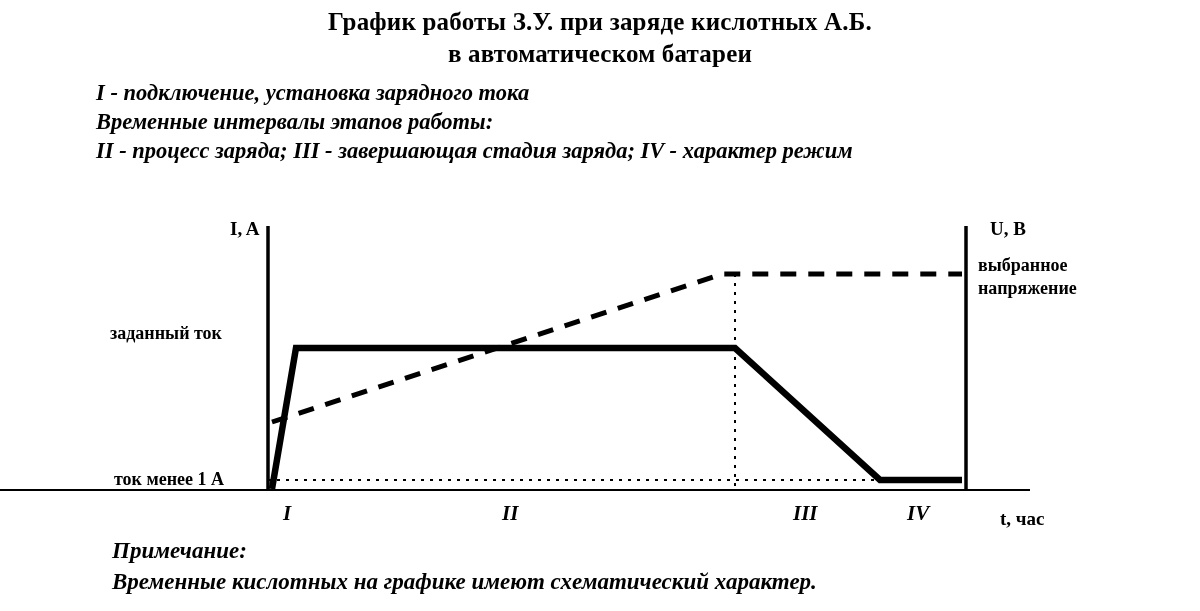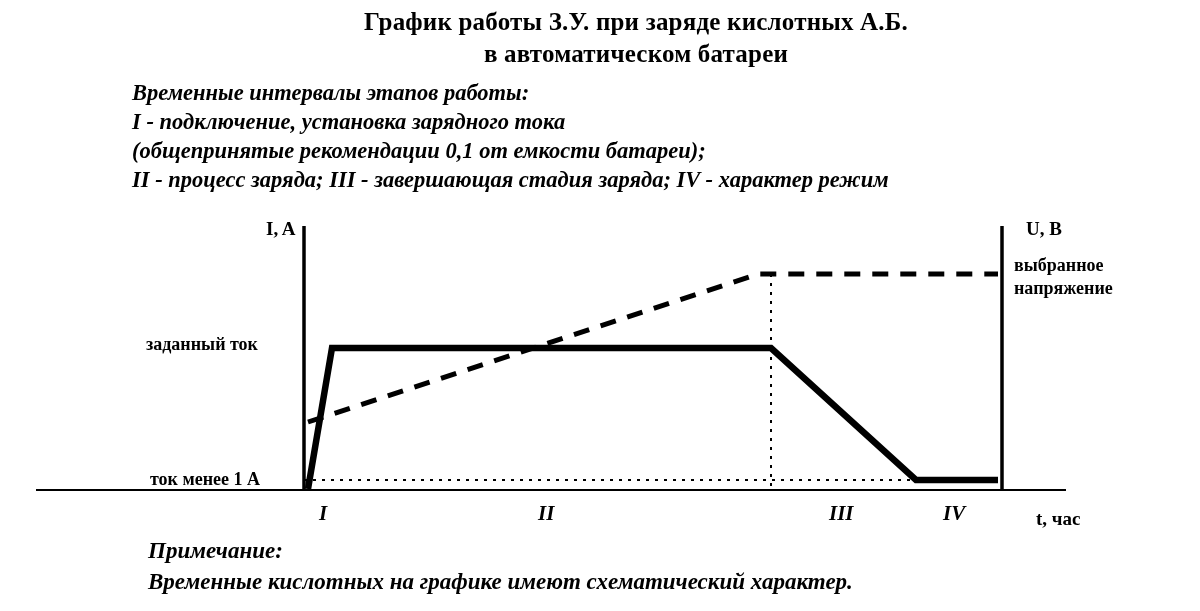--- a/index.html
+++ b/index.html
@@ -13,21 +13,20 @@
     position: relative;
     font-family: "Liberation Serif", serif;
     color: #000000;
     overflow: hidden;
   }
 
   .page {
     position: relative;
     width: 1016px;
     height: 611px;
-    margin-left: 36px;
   }
 
   
   .title-block {
     position: absolute;
     top: 6px;
     left: 0;
     width: 1200px;
     text-align: center;
   }
@@ -118,23 +117,22 @@
 <body>
 
 <div class="page">
 
   <div class="title-block">
     <div class="title-line">График работы З.У. при заряде кислотных А.Б.</div>
     <div class="title-line">в автоматическом батареи</div>
   </div>
 
   <div class="intro">
+    <div class="intro-line">I - подключение, установка зарядного тока</div>
     <div class="intro-line">Временные интервалы этапов работы:</div>
-    <div class="intro-line">I - подключение, установка зарядного тока</div>
-    <div class="intro-line">(общепринятые рекомендации 0,1 от емкости батареи);</div>
     <div class="intro-line">II - процесс заряда; III - завершающая стадия заряда; IV - характер режим</div>
   </div>
 
   <div class="chart">
 
     <svg width="1200" height="320" viewBox="0 0 1200 320">
 
       <line x1="268" y1="8" x2="268" y2="272" stroke="#000" stroke-width="3.5"></line>
 
       <line x1="966" y1="8" x2="966" y2="272" stroke="#000" stroke-width="3.5"></line>
@@ -151,21 +149,21 @@
 
       <polyline points="272,204 722,56 962,56" fill="none" stroke="#000" stroke-width="5" stroke-dasharray="16,12" stroke-linecap="butt"></polyline>
 
       <polyline points="272,271 296,130 735,130 880,262 962,262" fill="none" stroke="#000" stroke-width="6.5" stroke-linejoin="miter" stroke-linecap="butt"></polyline>
     </svg>
 
     <div class="axis-label" style="left:230px; top:0px;">I, A</div>
     <div class="axis-label" style="left:990px; top:0px;">U, B</div>
     <div class="axis-label" style="left:1000px; top:290px;">t, час</div>
 
-    <div class="tick-label" style="left:110px; top:116px;">заданный ток</div>
+    <div class="tick-label" style="left:110px; top:105px;">заданный ток</div>
     <div class="tick-label" style="left:114px; top:251px;">ток менее 1 A</div>
 
     <div class="side-note" style="left:978px; top:36px;">выбранное</div>
     <div class="side-note" style="left:978px; top:59px;">напряжение</div>
 
     <div class="stage-label" style="left:283px; top:283px;">I</div>
     <div class="stage-label" style="left:502px; top:283px;">II</div>
     <div class="stage-label" style="left:793px; top:283px;">III</div>
     <div class="stage-label" style="left:907px; top:283px;">IV</div>
   </div>

